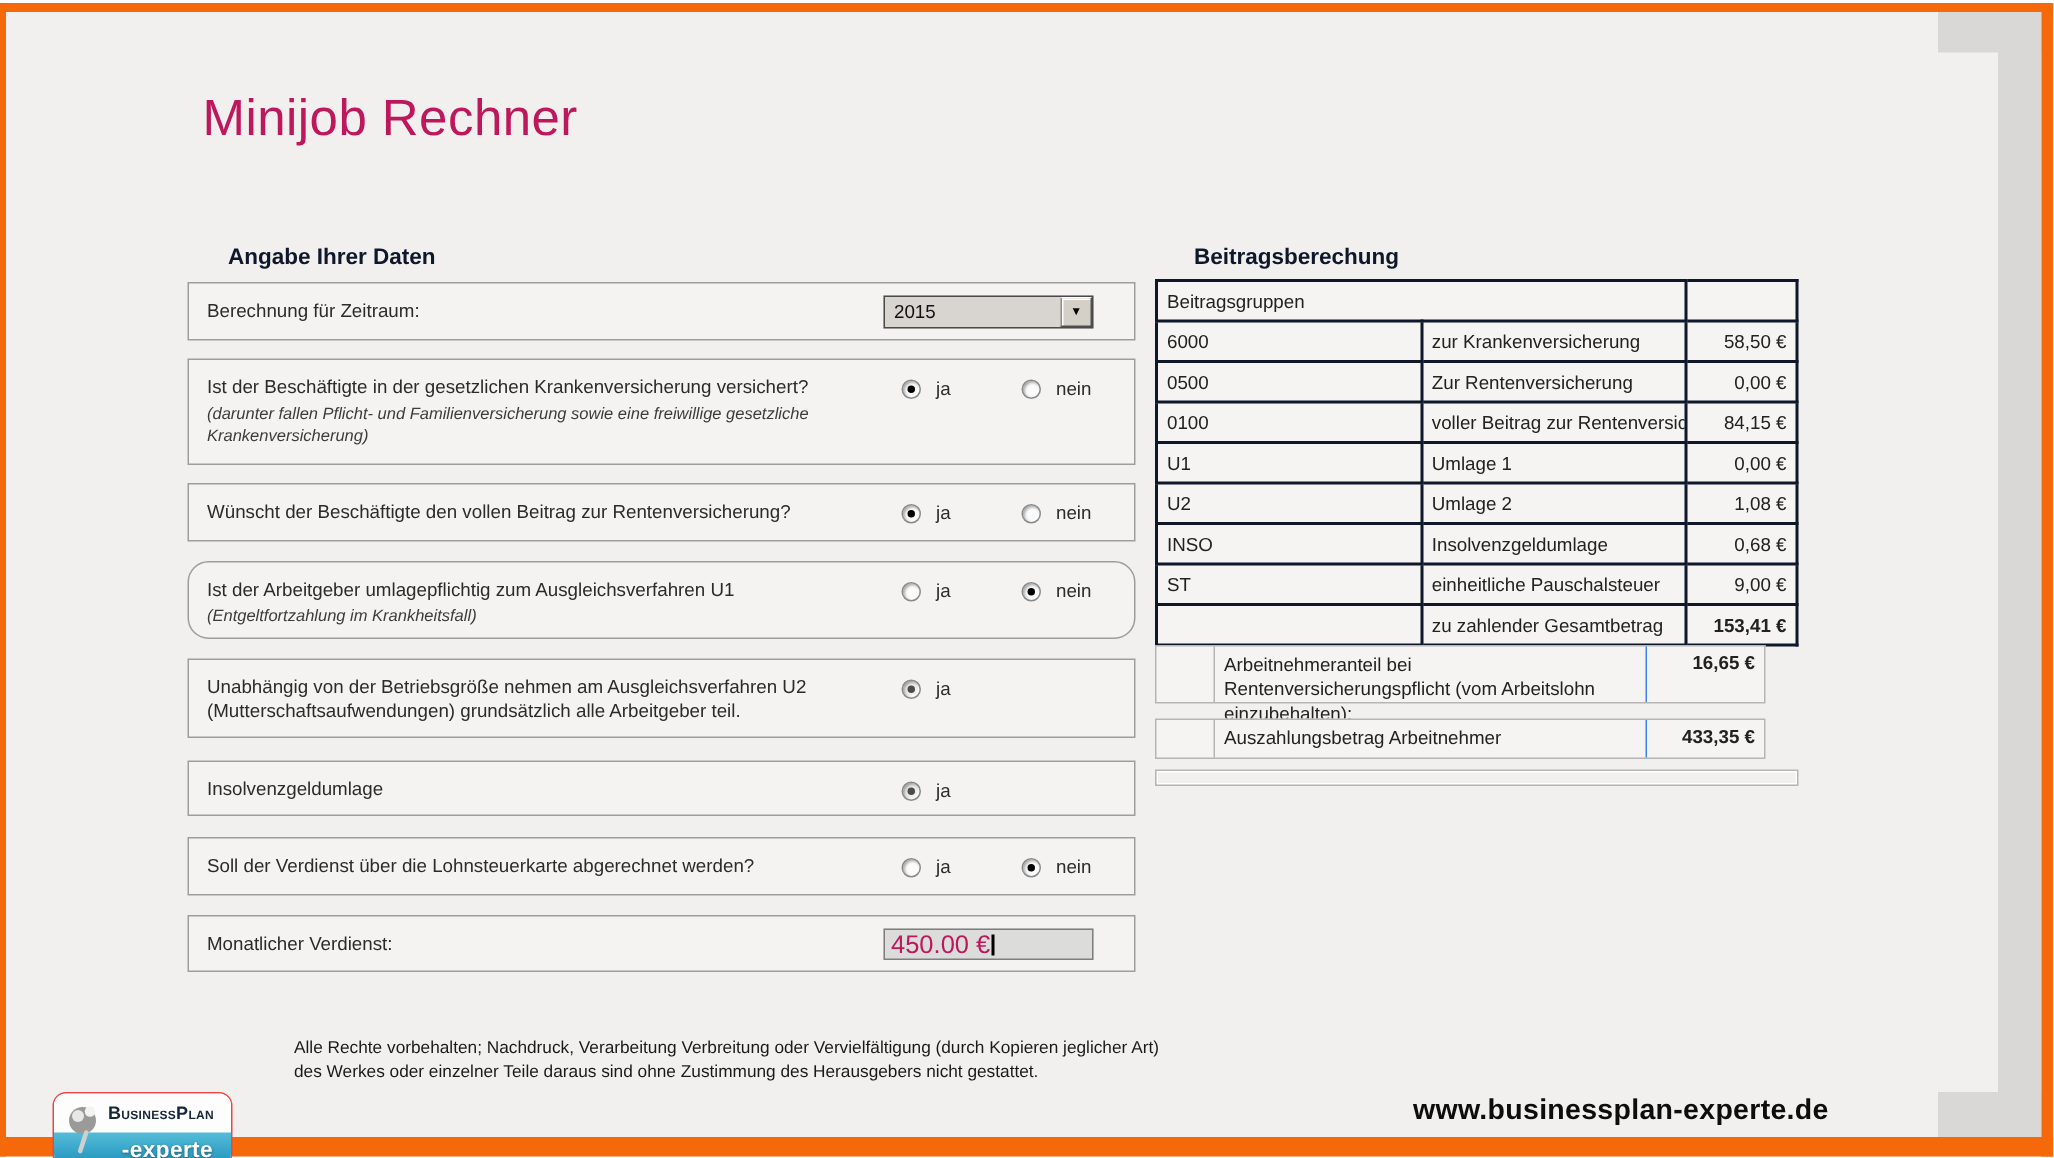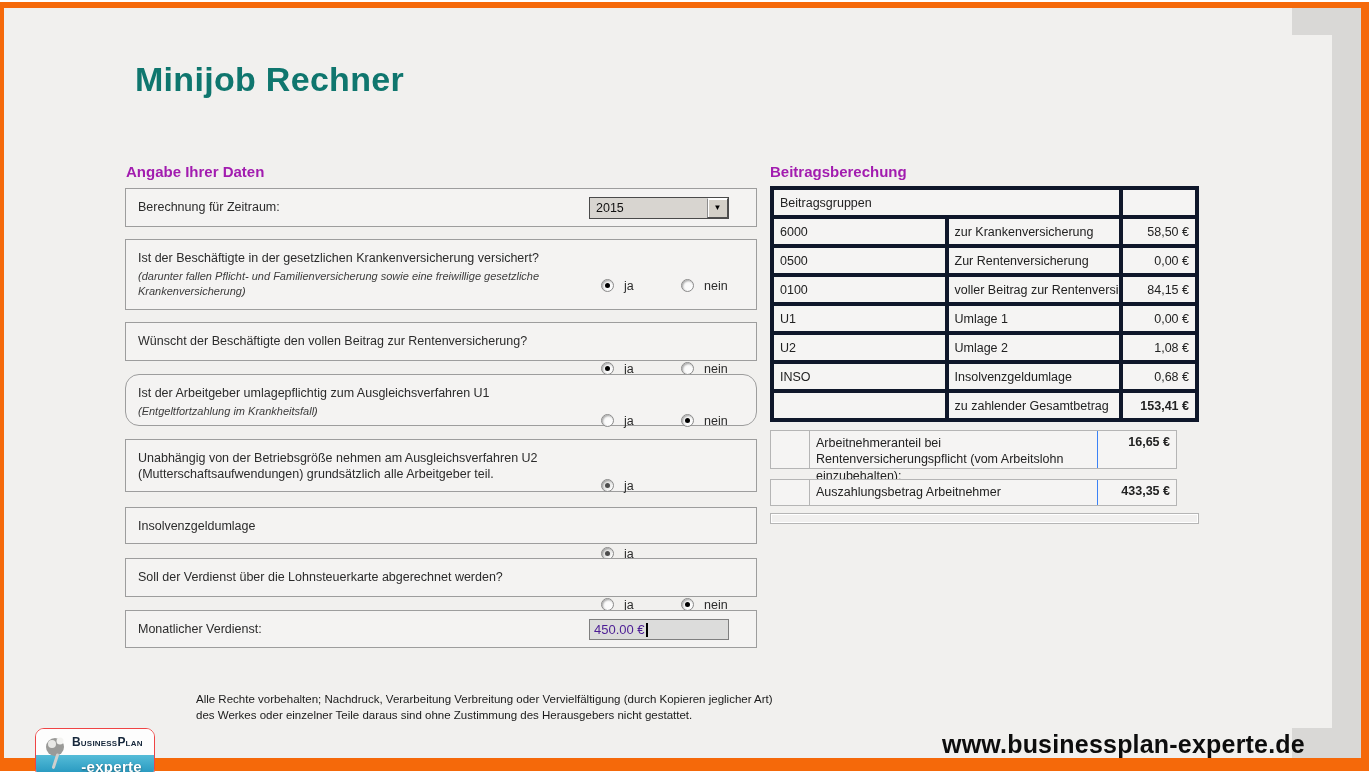--- a/index.html
+++ b/index.html
@@ -11,51 +11,51 @@
   .bar-bottom{left:0;top:758px;width:1369px;height:13px;}
   .bar-left{left:0;top:2px;width:4px;height:769px;}
   .bar-right{left:1361px;top:2px;width:8px;height:769px;}
   
   .sheet{position:absolute;left:4px;top:8px;width:1357px;height:750px;background:#f1f0ee;}
   .gray-strip{position:absolute;background:#d9d8d6;}
   .strip-v{left:1332px;top:8px;width:29px;height:750px;}
   .strip-cap-top{left:1292px;top:8px;width:69px;height:27px;}
   .strip-cap-bottom{left:1292px;top:728px;width:69px;height:30px;}
   
-  .title{position:absolute;left:135px;top:60px;font-size:34px;font-weight:bold;color:#0f766e;letter-spacing:.3px;}
-  .sec-h{position:absolute;font-size:15px;font-weight:bold;color:#a21caf;}
+  .title{position:absolute;left:135px;top:60px;font-size:34px;font-weight:normal;color:#be185d;letter-spacing:.3px;}
+  .sec-h{position:absolute;font-size:15px;font-weight:bold;color:#0f172a;margin-left:26px;}
   
   .qbox{position:absolute;left:125px;width:632px;background:#f4f3f2;border:1px solid #9d9d9d;box-sizing:border-box;}
   .qlabel{position:absolute;left:12px;top:10px;width:452px;font-size:12.5px;line-height:1.3;color:#2b2b2b;}
   .qnote{font-style:italic;font-size:11px;color:#3c3c3c;margin-top:3px;line-height:1.3;}
   .radios{position:absolute;left:475px;top:12px;display:flex;}
-  .opt{display:flex;align-items:flex-start;width:80px;margin-top:27px;}
+  .opt{display:flex;align-items:flex-end;width:80px;}
   .radio{display:inline-block;width:11px;height:11px;border-radius:50%;background:#fbfbfb;
          border:1px solid #8a8a8a;box-shadow:inset 1px 1px 2px rgba(0,0,0,.35), inset -1px -1px 1px #fff;
          position:relative;margin-right:10px;flex:none;}
   .radio.on::after{content:"";position:absolute;left:3px;top:3px;width:5px;height:5px;border-radius:50%;background:#000;}
   .radio.dim.on::after{background:#4c4c4c;}
   .radio.dim{background:#ededec;}
   .opt-label{font-size:12.5px;color:#2b2b2b;}
   
   .combo{position:absolute;left:463px;top:8px;width:140px;height:22px;box-sizing:border-box;
          border:1px solid #4a4a4a;background:#d8d5d0;display:flex;align-items:stretch;}
   .combo-text{flex:1;font-size:12.5px;color:#111;padding:3px 0 0 6px;}
   .combo-btn{width:19px;background:#d4d0c8;border-left:1px solid #8d8d8d;
              border-top:1px solid #fff;border-right:1px solid #4f4f4f;border-bottom:1px solid #4f4f4f;
              box-shadow:inset 1px 1px 0 #fff;display:flex;align-items:center;justify-content:center;}
   .combo-arrow{font-size:8px;color:#000;line-height:1;}
   
   .tinput{position:absolute;left:463px;top:8px;width:140px;height:21px;box-sizing:border-box;
           background:#dcdcdb;border:1px solid #7f7f7f;display:flex;align-items:center;padding:0 4px;}
-  .tinput-text{font-size:13px;color:#4c1d95;}
+  .tinput-text{font-size:17px;color:#be185d;}
   .caret{width:2px;height:14px;background:#000;margin-left:1px;}
   
   .rtable{position:absolute;left:770px;top:186px;width:429px;border-collapse:collapse;table-layout:fixed;}
-  .rtable td{border:4px solid #0f172a;background:#f5f4f3;font-size:12.5px;color:#222;
+  .rtable td{border:2px solid #0f172a;background:#f5f4f3;font-size:12.5px;color:#222;
              padding:4px 6px;height:17px;overflow:hidden;white-space:nowrap;}
   .rtable .c-code{width:32px;}
   .rtable .c-val{width:60px;text-align:right;}
   .rtable .bold{font-weight:bold;}
   .resbox{position:absolute;left:770px;width:407px;box-sizing:border-box;border:1px solid #b5b5b5;
           background:#f5f4f3;display:flex;align-items:stretch;}
   .resbox .r-code{width:38px;border-right:1px solid #b5b5b5;flex:none;}
   .resbox .r-lbl{flex:1;padding:4px 6px;font-size:12.5px;color:#222;line-height:1.3;}
   .resbox .r-val{width:66px;flex:none;border-left:1px solid #3b82f6;text-align:right;
                  font-weight:bold;font-size:12.5px;padding:4px 6px;}
@@ -66,21 +66,21 @@
         background:#fdfdfd;border:1px solid #ef4444;}
   .logo-top{position:absolute;left:0;top:0;right:0;height:26px;background:#fdfdfd;}
   .logo-bottom{position:absolute;left:0;bottom:0;right:0;height:22px;
                background:linear-gradient(#55bcd8,#1f92bb);}
   .logo-line1{position:absolute;left:36px;top:6px;font-size:12px;font-weight:800;color:#16273b;
               font-variant:small-caps;letter-spacing:.2px;}
   .logo-line2{position:absolute;right:12px;bottom:2px;font-size:15px;font-weight:800;color:#fff;
               text-shadow:0 1px 2px rgba(0,0,0,.45);letter-spacing:.3px;}
   .logo-icon{position:absolute;left:4px;top:4px;width:32px;height:40px;}
   .copy{position:absolute;left:196px;top:692px;font-size:11.5px;color:#1a1a1a;line-height:1.35;}
-  .site{position:absolute;left:942px;top:730px;font-size:25px;font-weight:800;color:#0d0d0d;letter-spacing:.2px;}
+  .site{position:absolute;left:942px;top:730px;font-size:19px;font-weight:800;color:#0d0d0d;letter-spacing:.2px;}
 </style>
 </head>
 <body>
 
 <div class="page">
 
   <div class="sheet"></div>
   <div class="gray-strip strip-v"></div>
   <div class="gray-strip strip-cap-top"></div>
   <div class="gray-strip strip-cap-bottom"></div>
@@ -223,20 +223,25 @@
     </tr>
     <tr>
       <td class="c-code">U2</td>
       <td>Umlage 2</td>
       <td class="c-val">1,08 €</td>
     </tr>
     <tr>
       <td class="c-code">INSO</td>
       <td>Insolvenzgeldumlage</td>
       <td class="c-val">0,68 €</td>
+    </tr>
+    <tr>
+      <td class="c-code">ST</td>
+      <td>einheitliche Pauschalsteuer</td>
+      <td class="c-val">9,00 €</td>
     </tr>
     <tr>
       <td class="c-code"></td>
       <td>zu zahlender Gesamtbetrag</td>
       <td class="c-val bold">153,41 €</td>
     </tr>
   </tbody>
     </table>
 
   <div class="resbox" style="top:430px;height:39px;">

